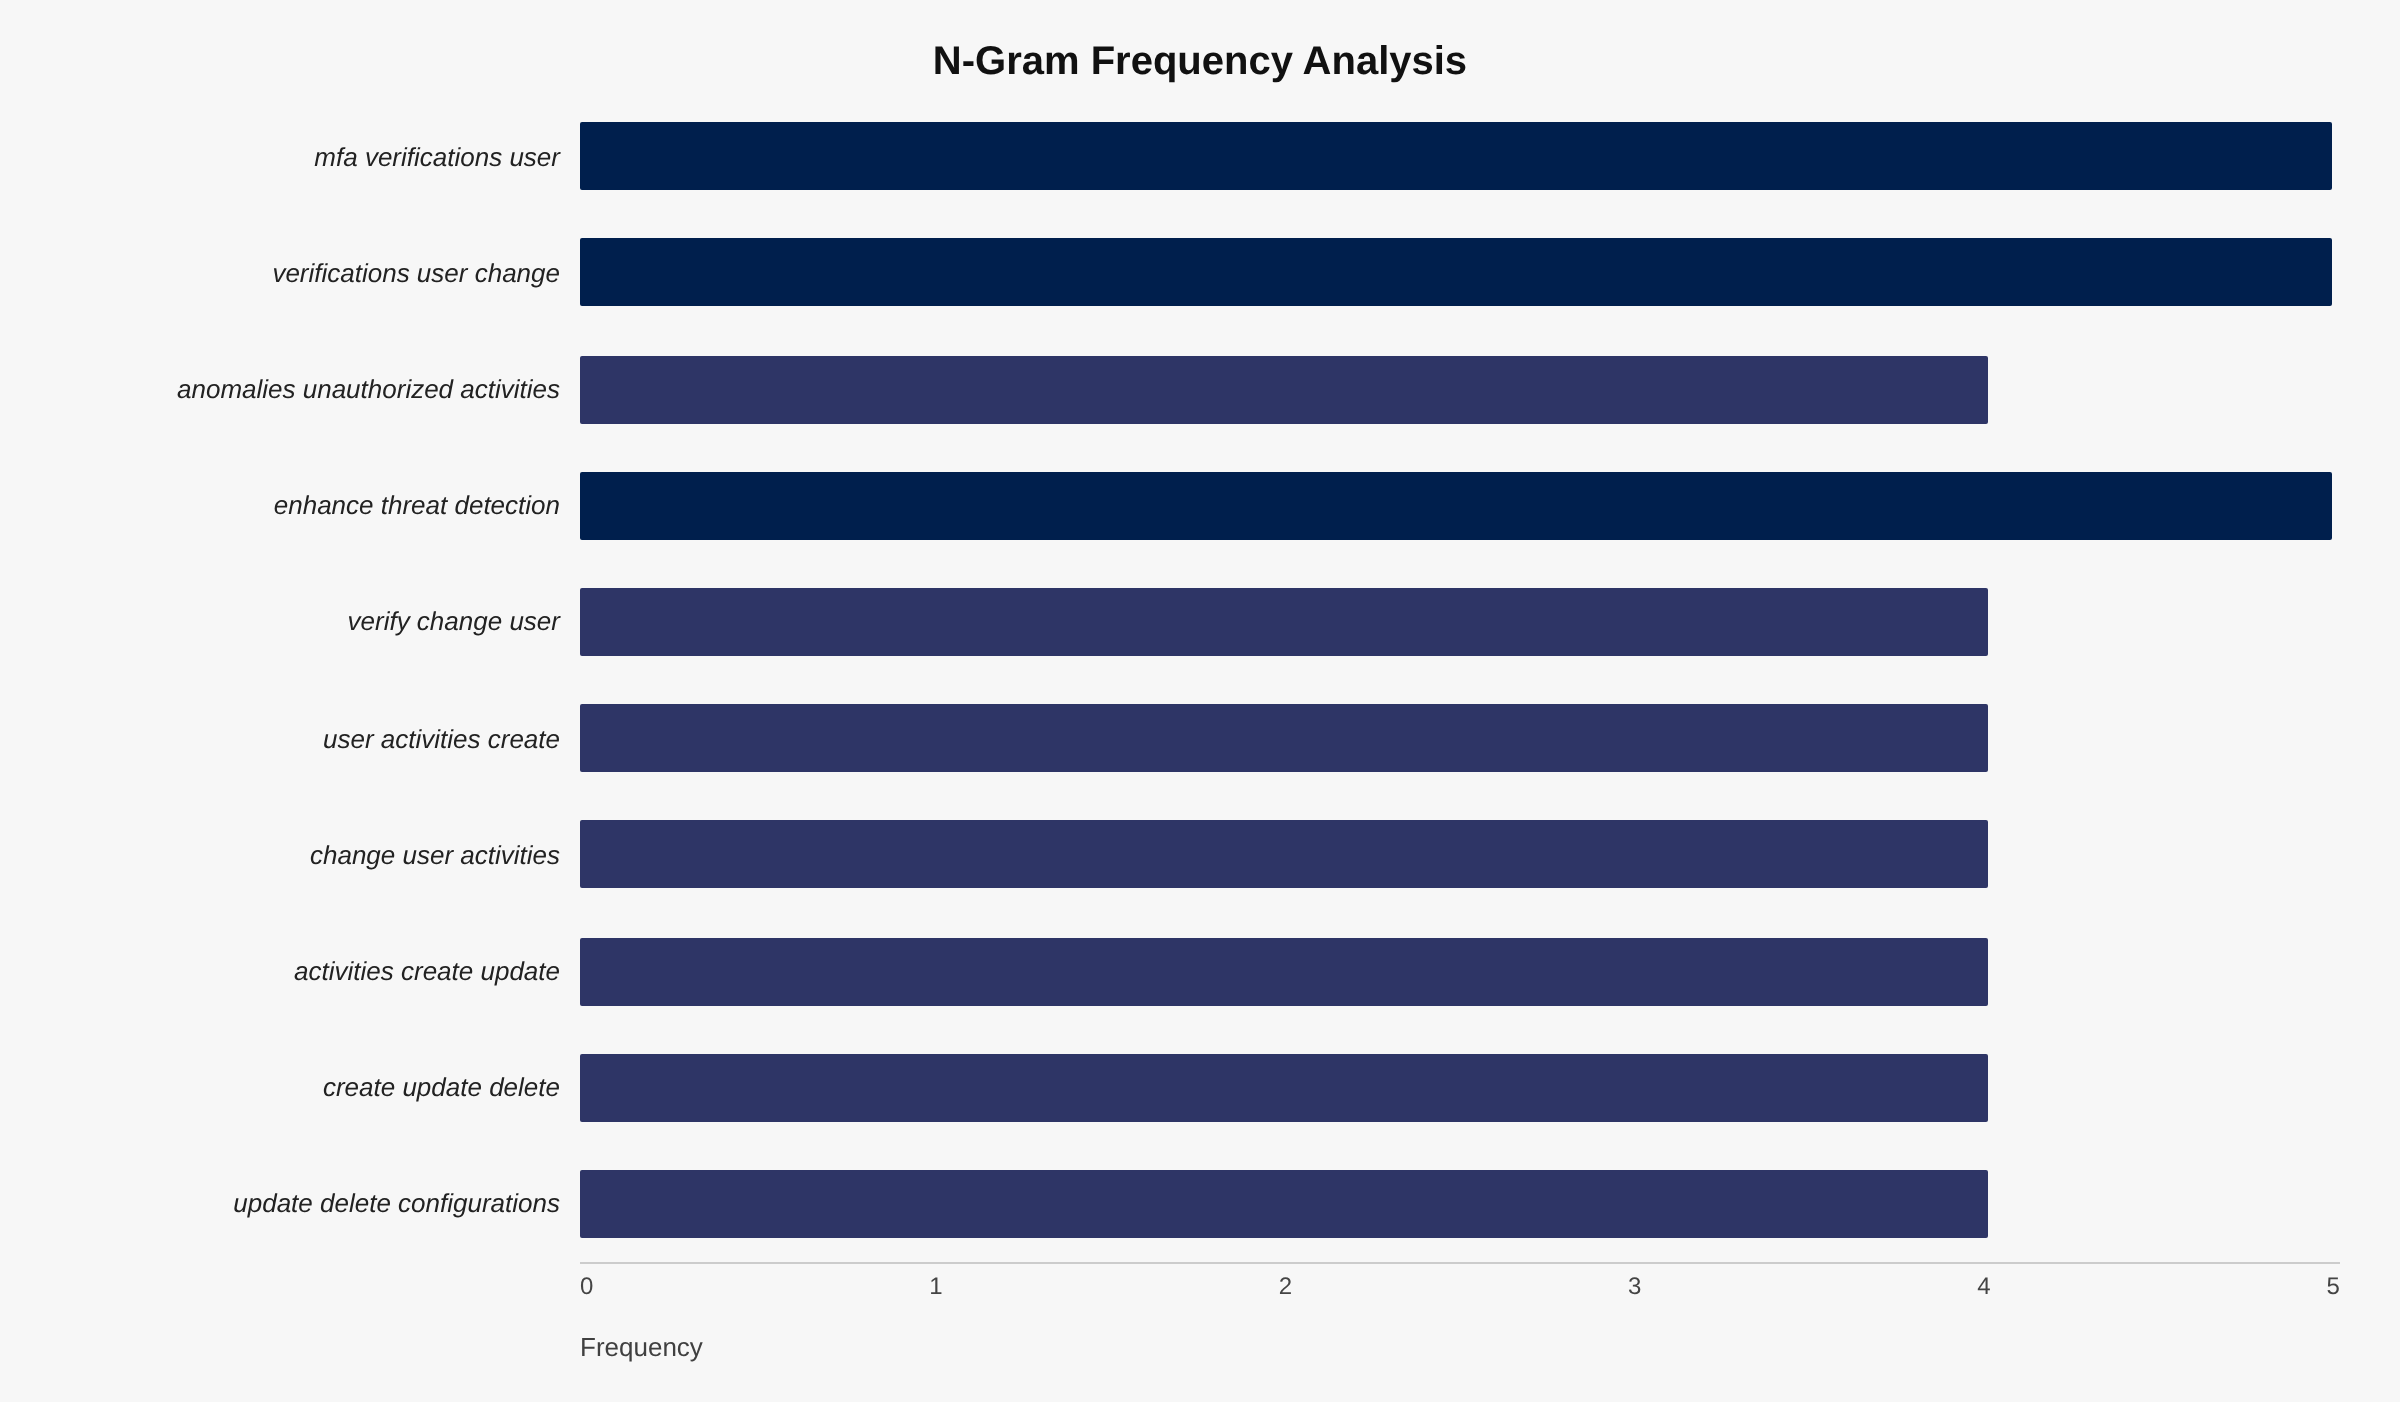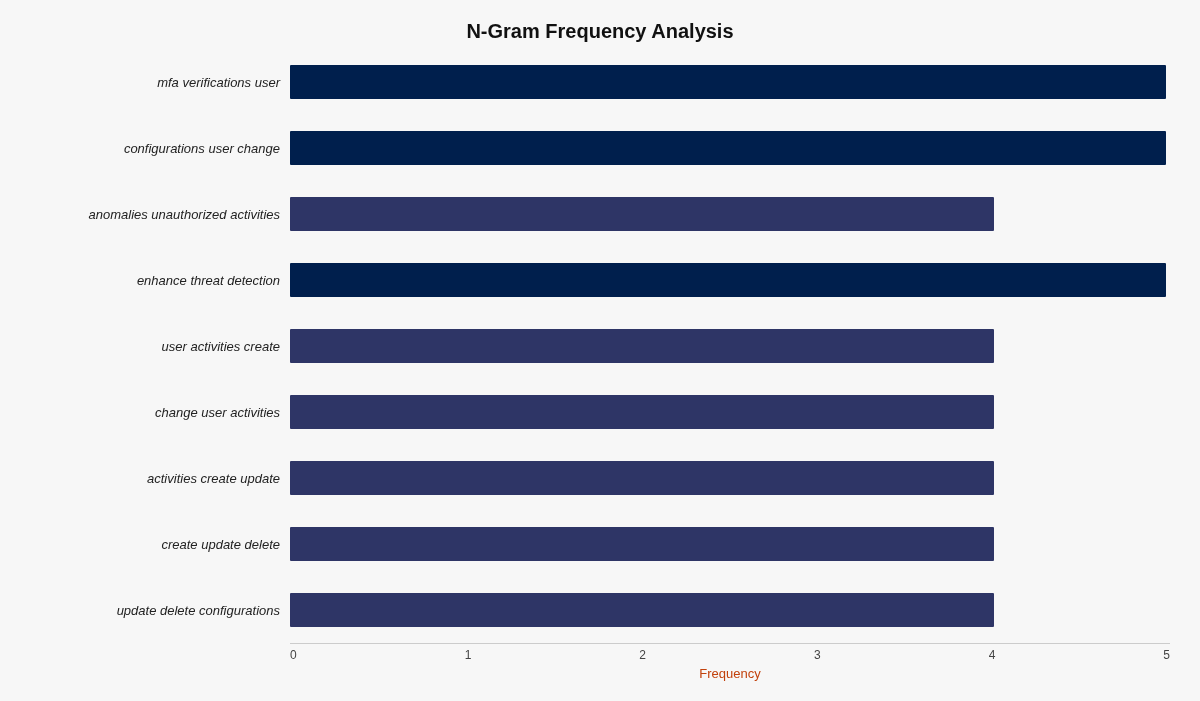--- a/index.html
+++ b/index.html
@@ -87,56 +87,62 @@
       justify-content: space-between;
       padding-top: 4px;
       padding-bottom: 2px;
     }
     .x-tick {
       font-size: 12px;
       color: #444;
       text-align: center;
     }
     .x-axis-label {
-      text-align: center;
+      text-align: left;
       font-size: 13px;
-      color: #c2410c;
-      margin-top: 2px;
+      color: #404040;
+      margin-top: 14px;
     }
   </style>
 </head>
 <body>
 
 <div class="chart-title">N-Gram Frequency Analysis</div>
 
 <div class="chart-container">
   <div class="chart-area">
     <div class="bars-section" id="bars-section">
     <div class="bar-row">
           <div class="bar-label">mfa verifications user</div>
           <div class="bar-track">
             <div class="bar-fill dark" style="width: 99.6%;"></div>
           </div>
         </div>
         <div class="bar-row">
-          <div class="bar-label">configurations user change</div>
+          <div class="bar-label">verifications user change</div>
           <div class="bar-track">
             <div class="bar-fill dark" style="width: 99.6%;"></div>
           </div>
         </div>
         <div class="bar-row">
           <div class="bar-label">anomalies unauthorized activities</div>
           <div class="bar-track">
             <div class="bar-fill medium" style="width: 80%;"></div>
           </div>
         </div>
         <div class="bar-row">
           <div class="bar-label">enhance threat detection</div>
           <div class="bar-track">
             <div class="bar-fill dark" style="width: 99.6%;"></div>
+          </div>
+        </div>
+        <div class="bar-row">
+          <div class="bar-label">verify change user</div>
+          <div class="bar-track">
+            <div class="bar-fill medium" style="width: 80%;"></div>
           </div>
         </div>
         <div class="bar-row">
           <div class="bar-label">user activities create</div>
           <div class="bar-track">
             <div class="bar-fill medium" style="width: 80%;"></div>
           </div>
         </div>
         <div class="bar-row">
           <div class="bar-label">change user activities</div>

